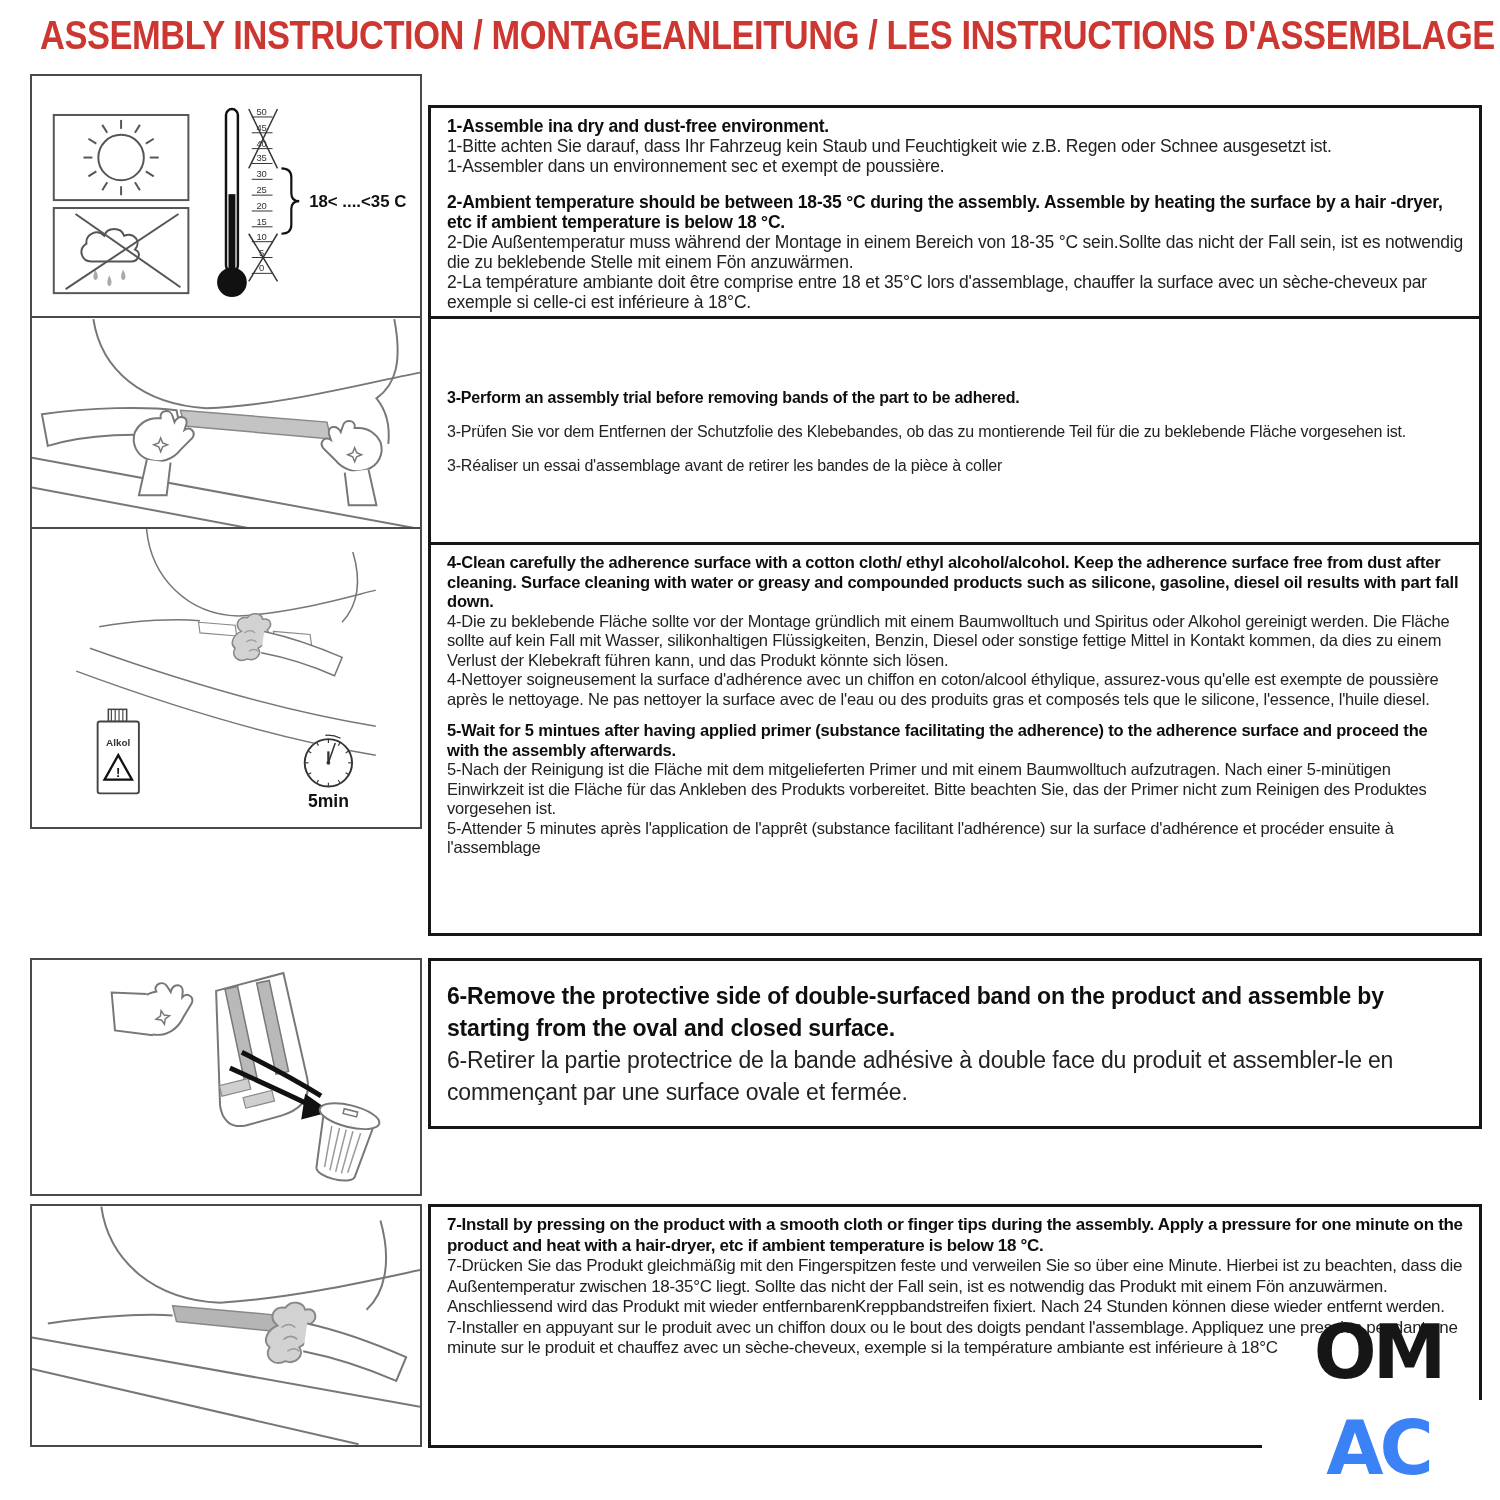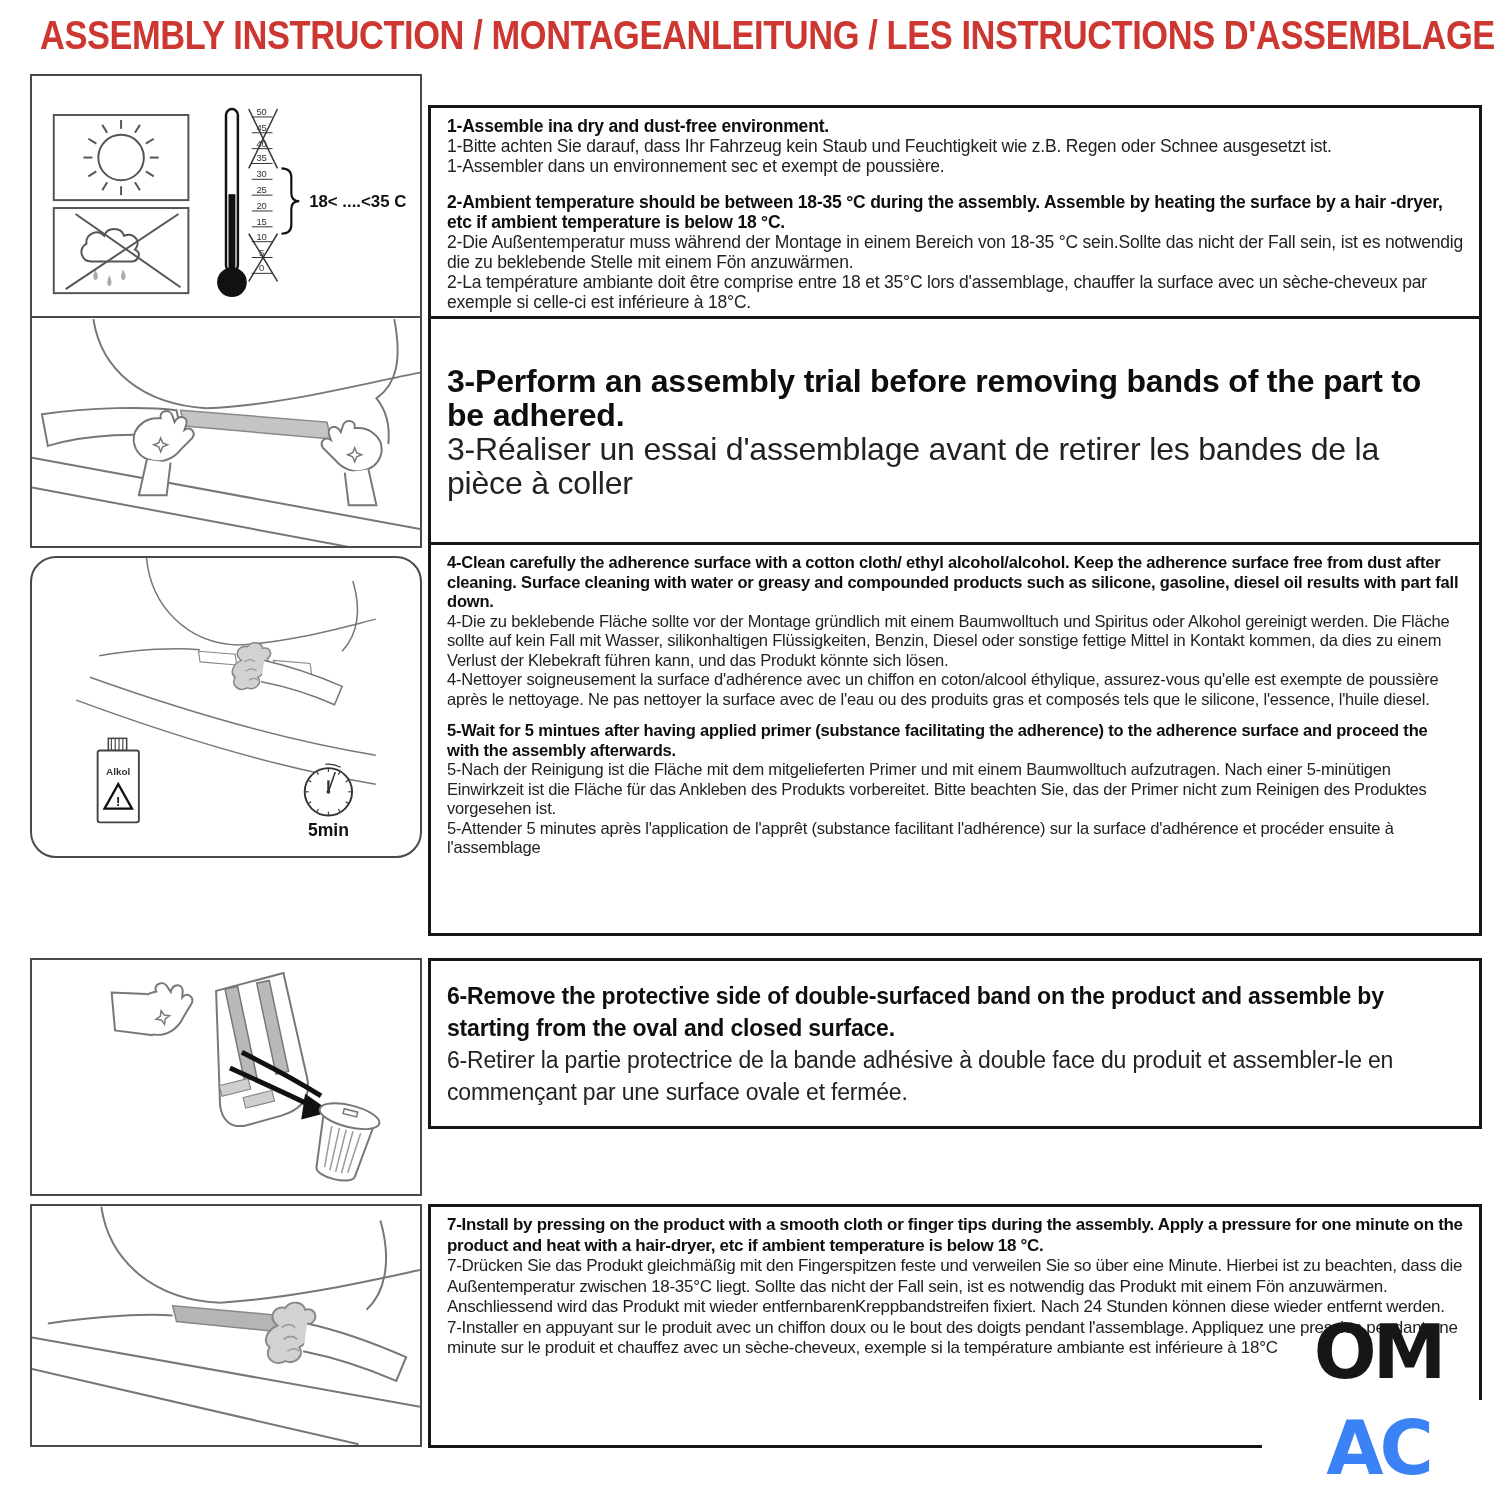--- a/index.html
+++ b/index.html
@@ -10,27 +10,27 @@
          transform:scaleX(.84);transform-origin:left center;}
   .illus{position:absolute;left:30px;width:392px;border:2px solid #4a4a4a;
          background:#fff;box-sizing:border-box;}
   .illus svg{display:block;width:100%;height:100%;}
   .txt{position:absolute;left:428px;width:1054px;border:3px solid #161616;
        background:#fff;box-sizing:border-box;padding:8px 16px;color:#222;}
   .txt p{margin:0;}
   .b{font-weight:bold;color:#0e0e0e;}
   .sp1{height:16px;} .sp3{height:12px;}
   .s1{font-size:17.5px;line-height:20px;letter-spacing:-.2px;margin-top:35px;}
-  .s2{font-size:32px;line-height:34px;letter-spacing:-.2px;display:flex;flex-direction:column;justify-content:center;}
+  .s2{font-size:16px;line-height:34px;letter-spacing:-.2px;display:flex;flex-direction:column;justify-content:center;}
   .s3{font-size:16.5px;line-height:19.5px;letter-spacing:-.2px;}
   .s4{font-size:23px;line-height:32px;letter-spacing:-.2px;display:flex;flex-direction:column;justify-content:center;}
   .s5{font-size:17px;line-height:20.5px;letter-spacing:-.3px;}
   .r1i{top:74px;height:272px;} .r1t{top:70px;height:238px;}
   .r2i{top:316px;height:232px;} .r2t{top:316px;height:232px;}
-  .r3i{top:556px;height:302px;border-radius:26px;} .r3t{top:542px;height:394px;}
+  .r3i{top:527px;height:302px;} .r3t{top:542px;height:394px;}
   .r4i{top:958px;height:238px;} .r4t{top:958px;height:171px;}
   .r5i{top:1204px;height:243px;} .r5t{top:1204px;height:244px;}
   .logo{position:absolute;left:1262px;top:1400px;width:232px;height:96px;
         background:#fff;display:flex;align-items:center;justify-content:flex-end;
         font-family:"DejaVu Sans",sans-serif;font-weight:bold;font-size:74px;
         letter-spacing:-4px;line-height:96px;flex-direction:column;}
   .logo .k{color:#161616;} .logo .r{color:#3b82f6;}
   .ln{stroke:#777;stroke-width:2;fill:none;}
   .lnd{stroke:#555;stroke-width:2;fill:none;}
   svg text{font-family:"Liberation Sans",sans-serif;}
@@ -140,20 +140,21 @@
       </g>
       <g transform="translate(356,108) scale(-1,1)">
         <path d="M18,44 C6,40 0,28 4,16 C8,8 16,2 26,2 L30,2 C28,-6 40,-8 42,0 L44,6 C48,-2 58,0 56,8 L54,14 C60,10 66,16 62,22 L50,34 C42,44 30,48 18,44 Z" fill="#fff" stroke="#777" stroke-width="2"></path>
         <path d="M30,22 l2,5 5,2 -5,2 -2,5 -2,-5 -5,-2 5,-2 z" fill="none" stroke="#777" stroke-width="1.5"></path>
         <path d="M16,44 L8,80 L36,80 L40,47" fill="#fff" stroke="#777" stroke-width="2"></path>
       </g>
     </svg>
   </div>
   <div class="txt s2 r2t">
     <p class="b">3-Perform an assembly trial before removing bands of the part to be adhered.</p>
+    <p>3-Prüfen Sie vor dem Entfernen der Schutzfolie des Klebebandes, ob das zu montierende Teil für die zu beklebende Fläche vorgesehen ist.</p>
     <p>3-Réaliser un essai d'assemblage avant de retirer les bandes de la pièce à coller</p>
   </div>
 
   <div class="illus r3i">
     <svg viewBox="0 0 392 390">
       <g>
         <path d="M92,0 C98,64 146,112 212,114" class="ln"></path>
         <path d="M212,114 C282,110 344,92 392,80" class="ln"></path>
         <path d="M362,30 C374,70 368,100 348,122" class="ln"></path>
         <path d="M30,128 C80,119 132,117 162,120" class="ln"></path>

